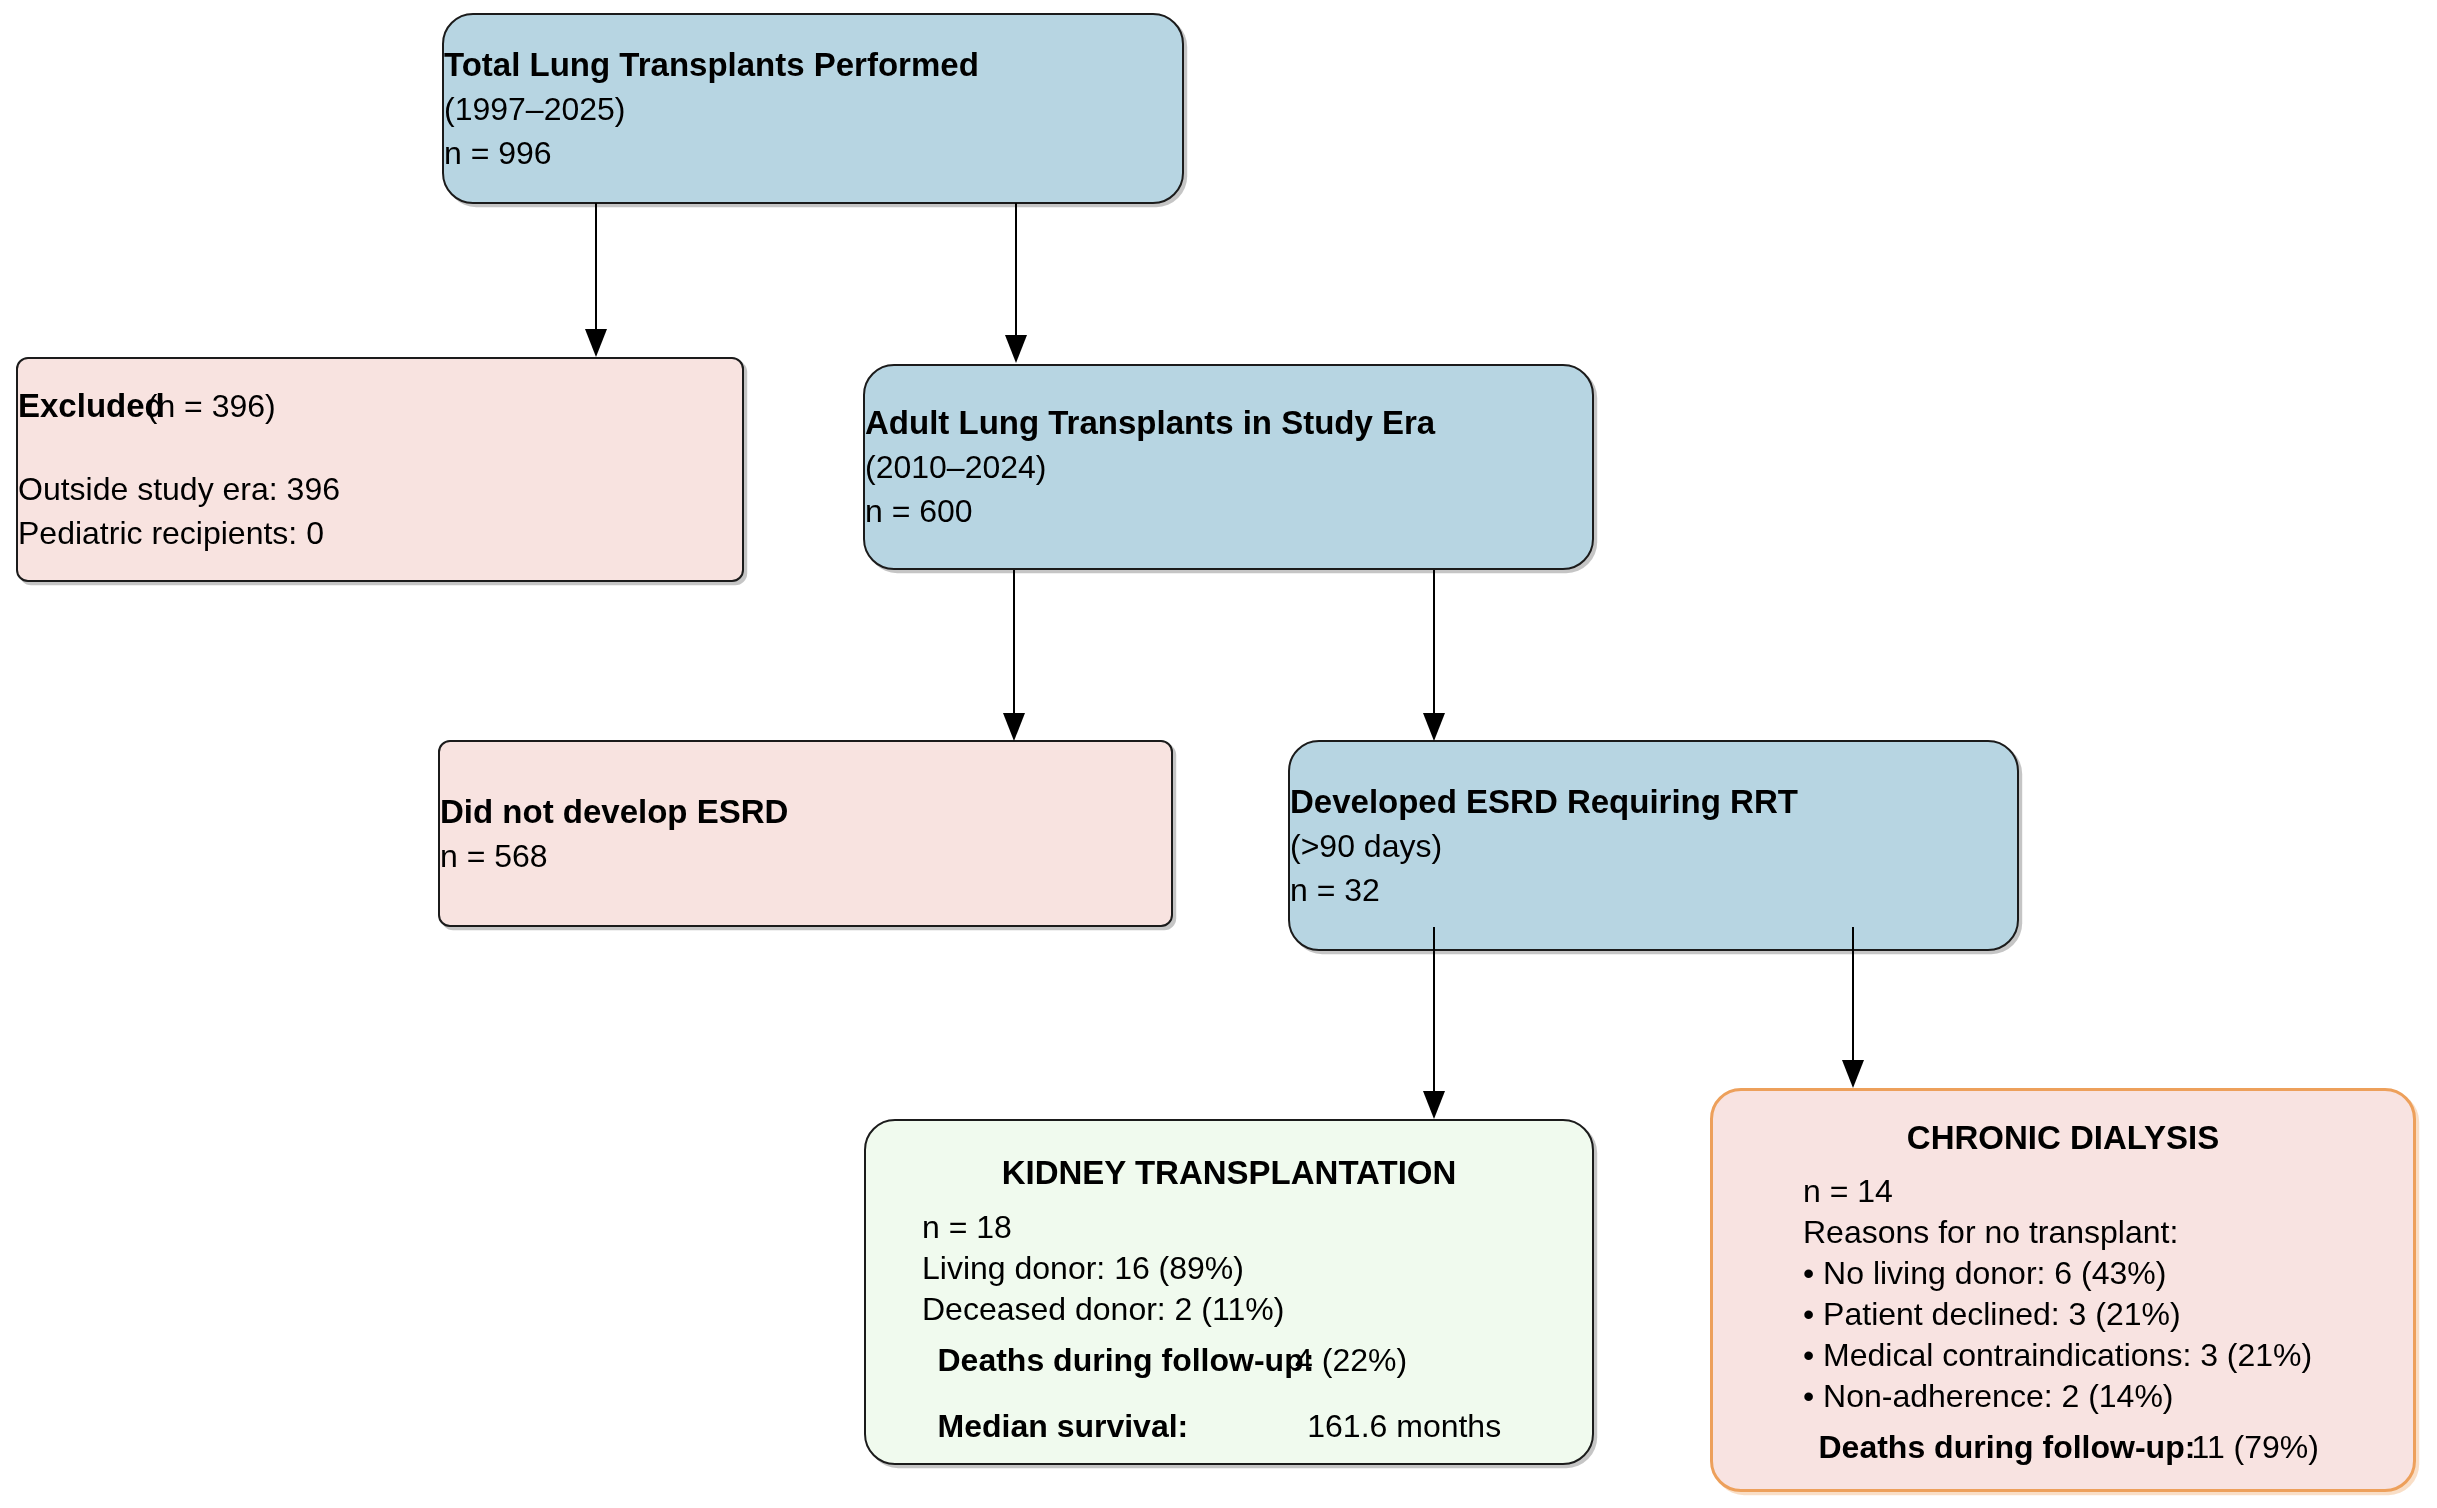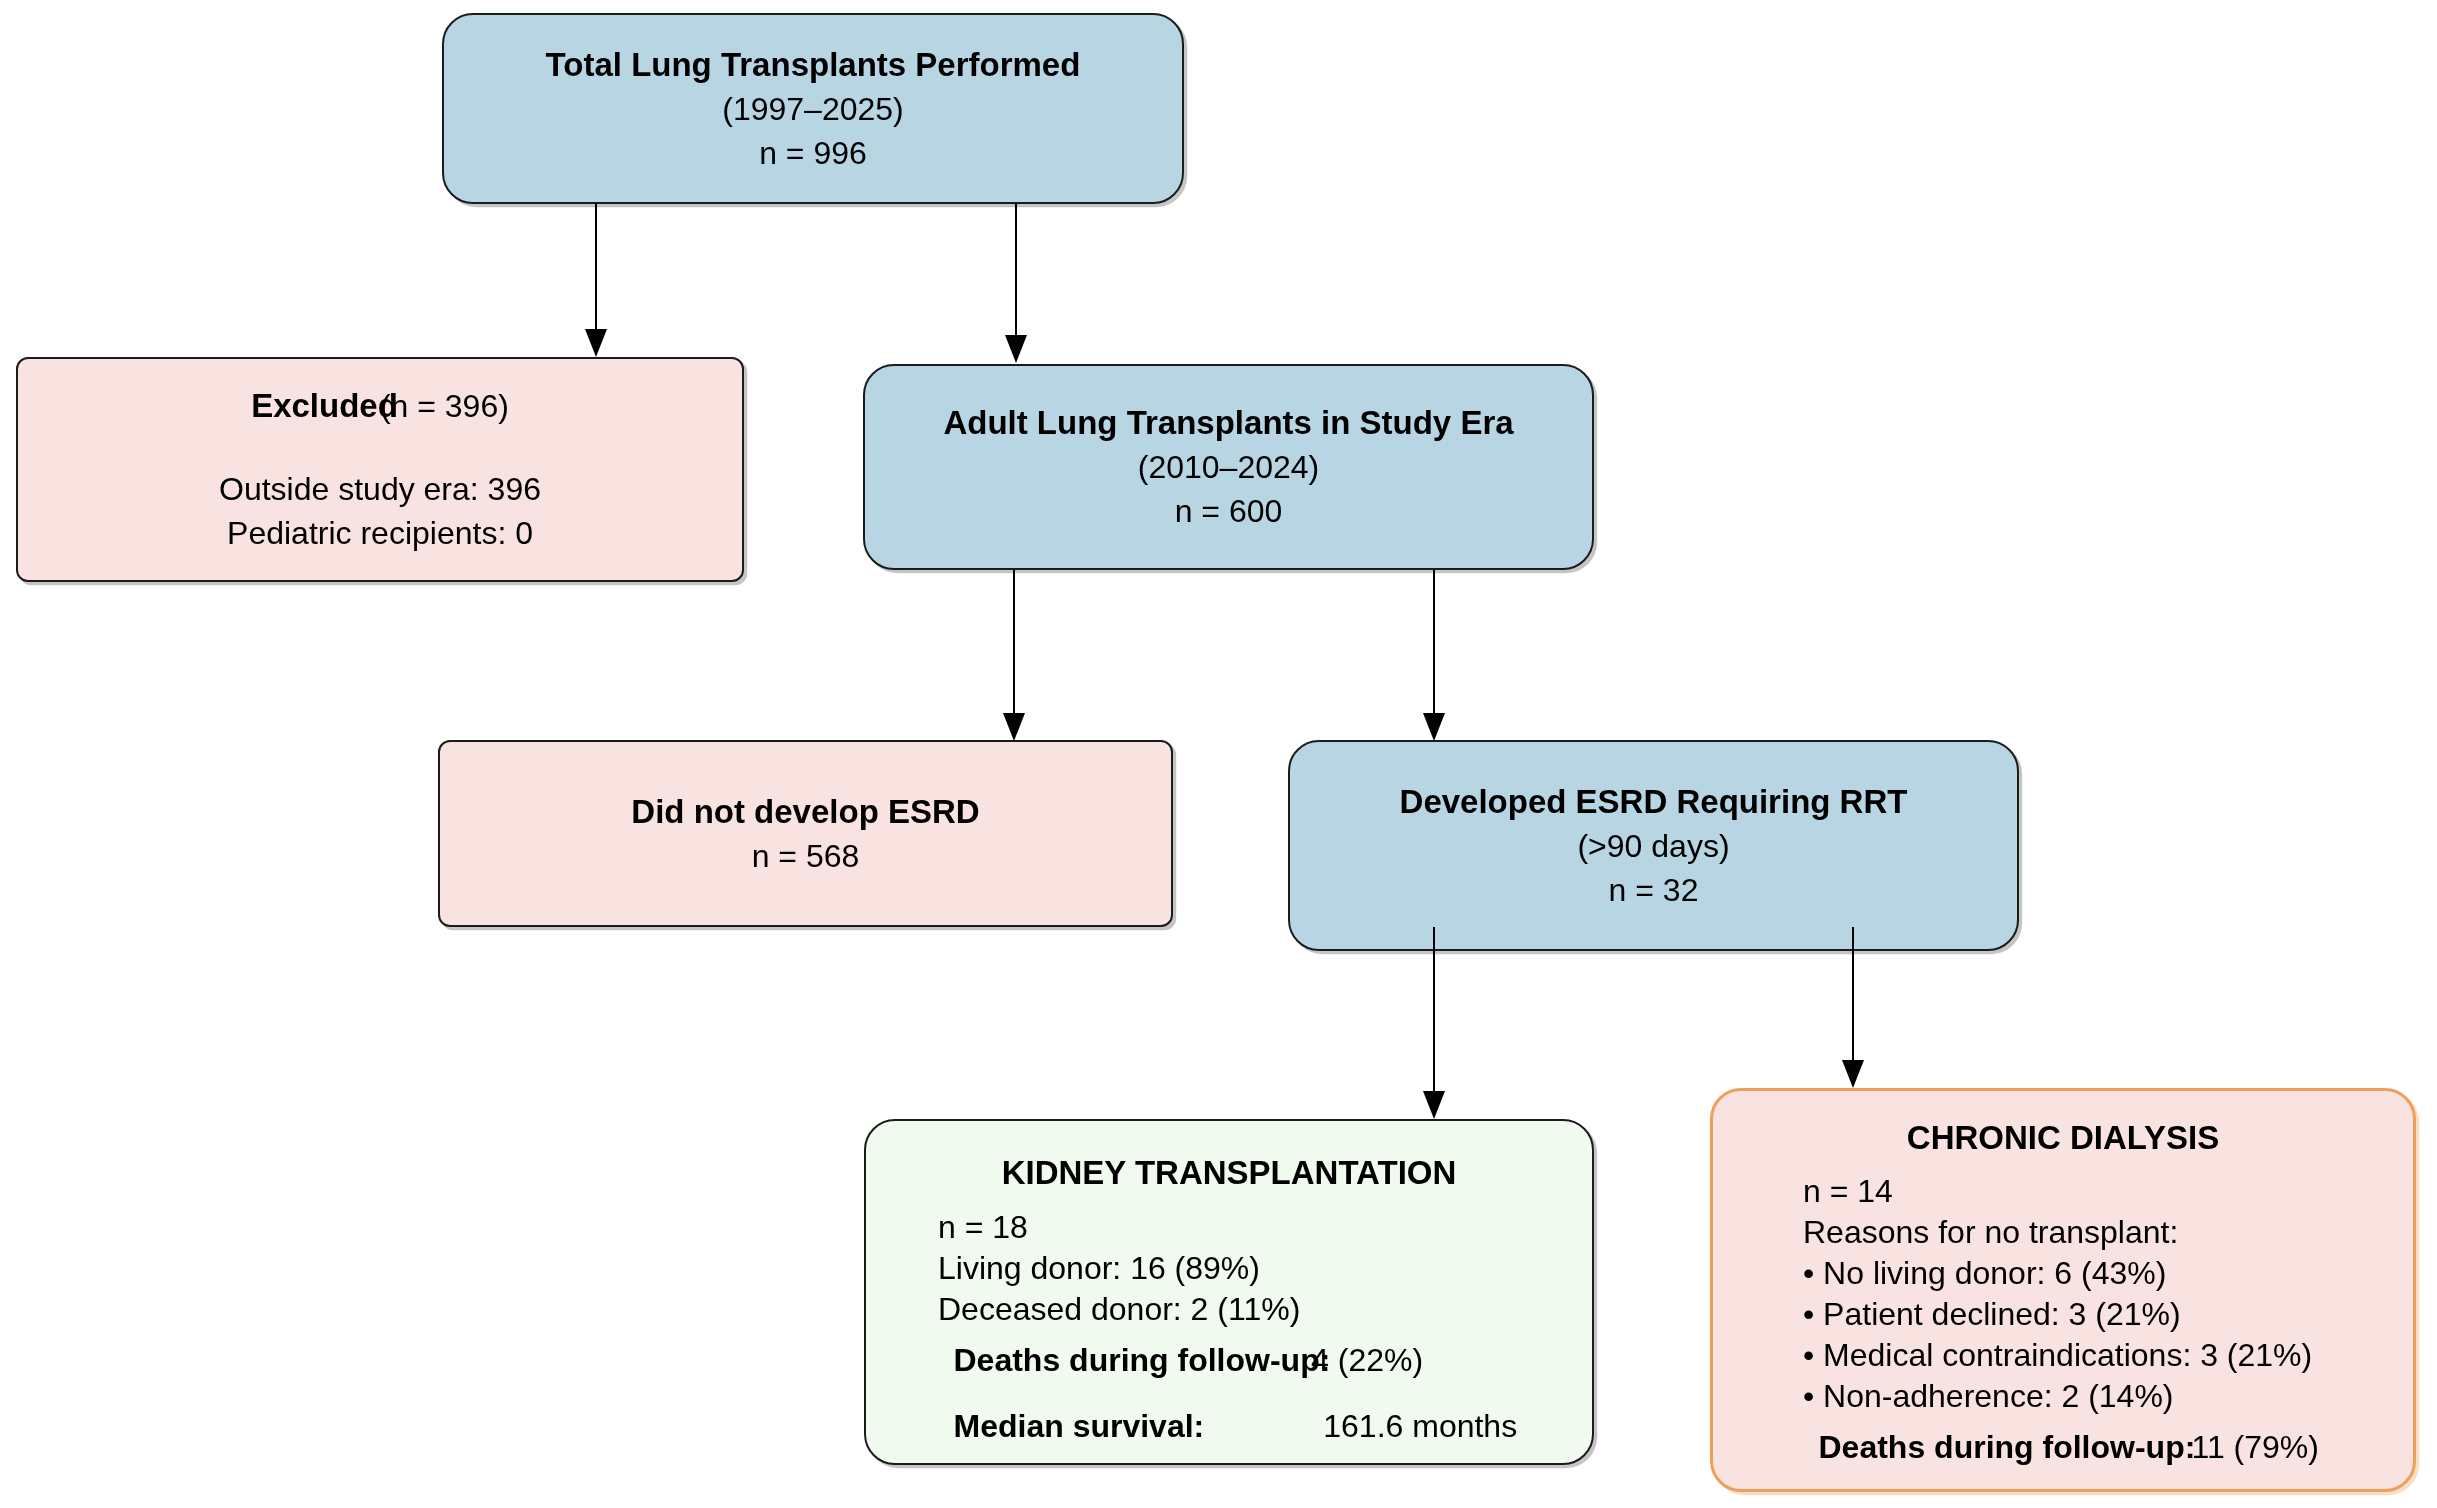--- a/index.html
+++ b/index.html
@@ -6,30 +6,30 @@
   body{width:2438px;height:1508px;font-family:"Liberation Sans",sans-serif;color:#000;}
   #canvas{position:relative;width:2438px;height:1508px;background:#ffffff;overflow:hidden;}
 
   .box{position:absolute;box-sizing:border-box;border-radius:31px;}
   .box.dark{border:2.6px solid #1b1b1b;box-shadow:3.2px 3.2px 0 rgba(90,90,90,0.35);}
   .box.blue{background:#b7d5e2;}
   .box.pink{background:#f8e3e0;border-radius:12px;}
   .box.green{background:#f0faee;}
   .box.orange{background:#f8e3e1;border:3.2px solid #eda05b;box-shadow:3.2px 3.2px 0 rgba(237,160,91,0.35);}
 
-  .center-stack{display:flex;flex-direction:column;align-items:center;justify-content:center;
+  .center-stack{display:flex;flex-direction:column;align-items:flex-start;justify-content:center;
     width:100%;height:100%;text-align:center;}
   .t-title{font-weight:bold;font-size:33px;line-height:44px;}
   .t-line{font-size:32px;line-height:44px;}
   .spacer60{height:39px;}
 
   .lbox{padding-top:30px;}
   .lbox .t-title{text-align:center;}
   .body-left{font-size:32px;line-height:41px;text-align:left;}
-  .k-body{padding-left:72px;padding-right:26px;}
+  .k-body{padding-left:56px;padding-right:26px;}
   .d-body{padding-left:90px;padding-right:26px;}
   .bold-label{font-weight:bold;}
   .overlap-d{margin-left:-19.3px;}
   .overlap-p{margin-left:-18px;}
   .tight{margin-left:-3.9px;}
   .deaths-line{margin-top:10.3px;padding-left:15.5px;}
   .median-line{margin-top:25px;padding-left:15.5px;}
   .median-gap{margin-left:119px;}
   .mt-title{margin-bottom:11.6px;}
 

